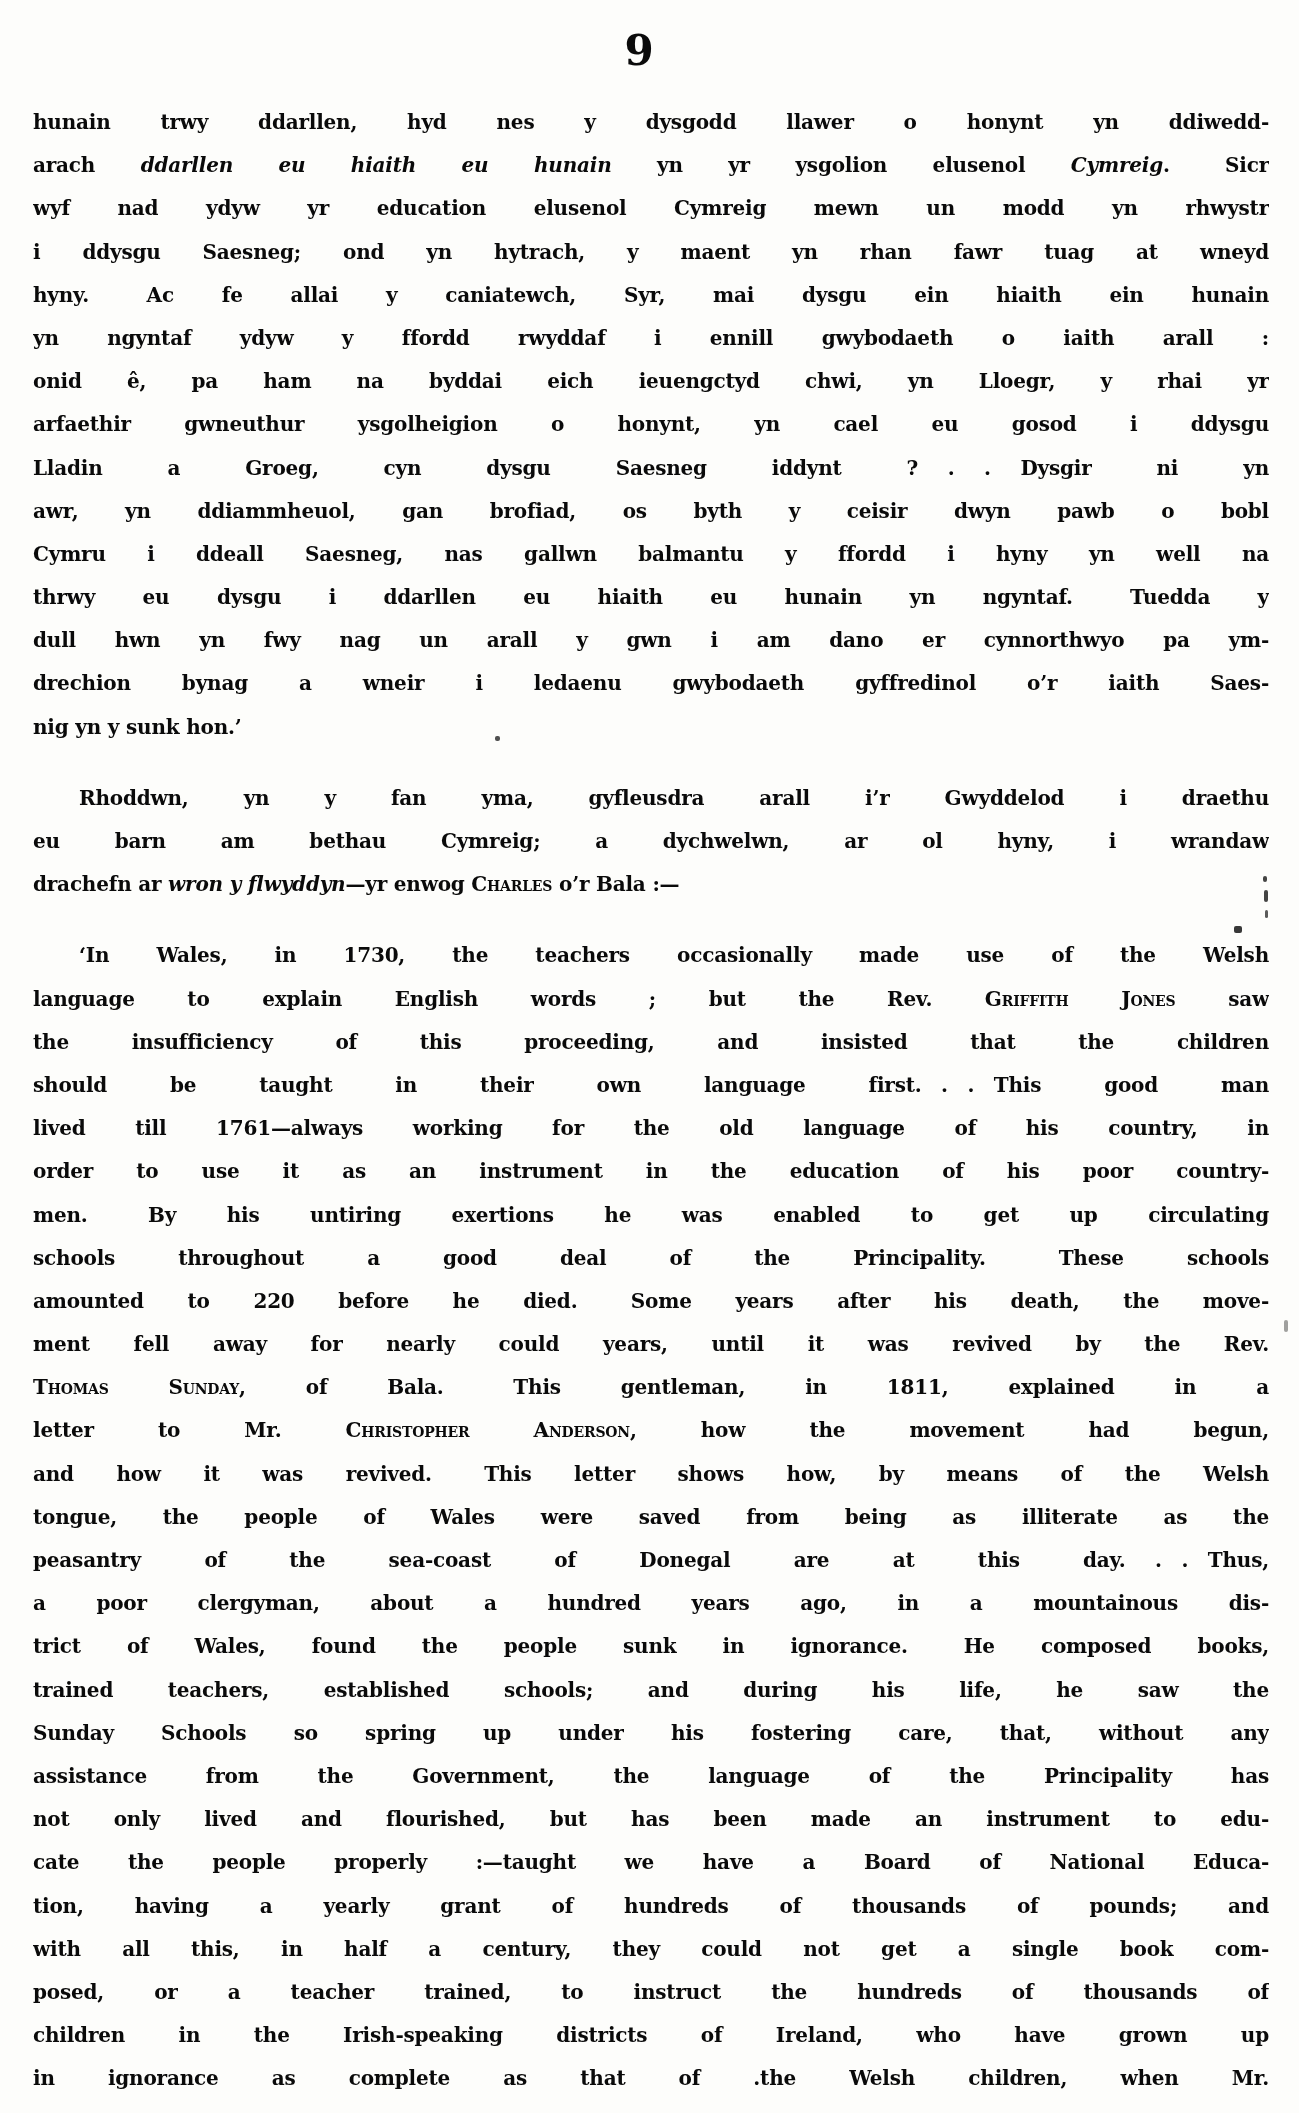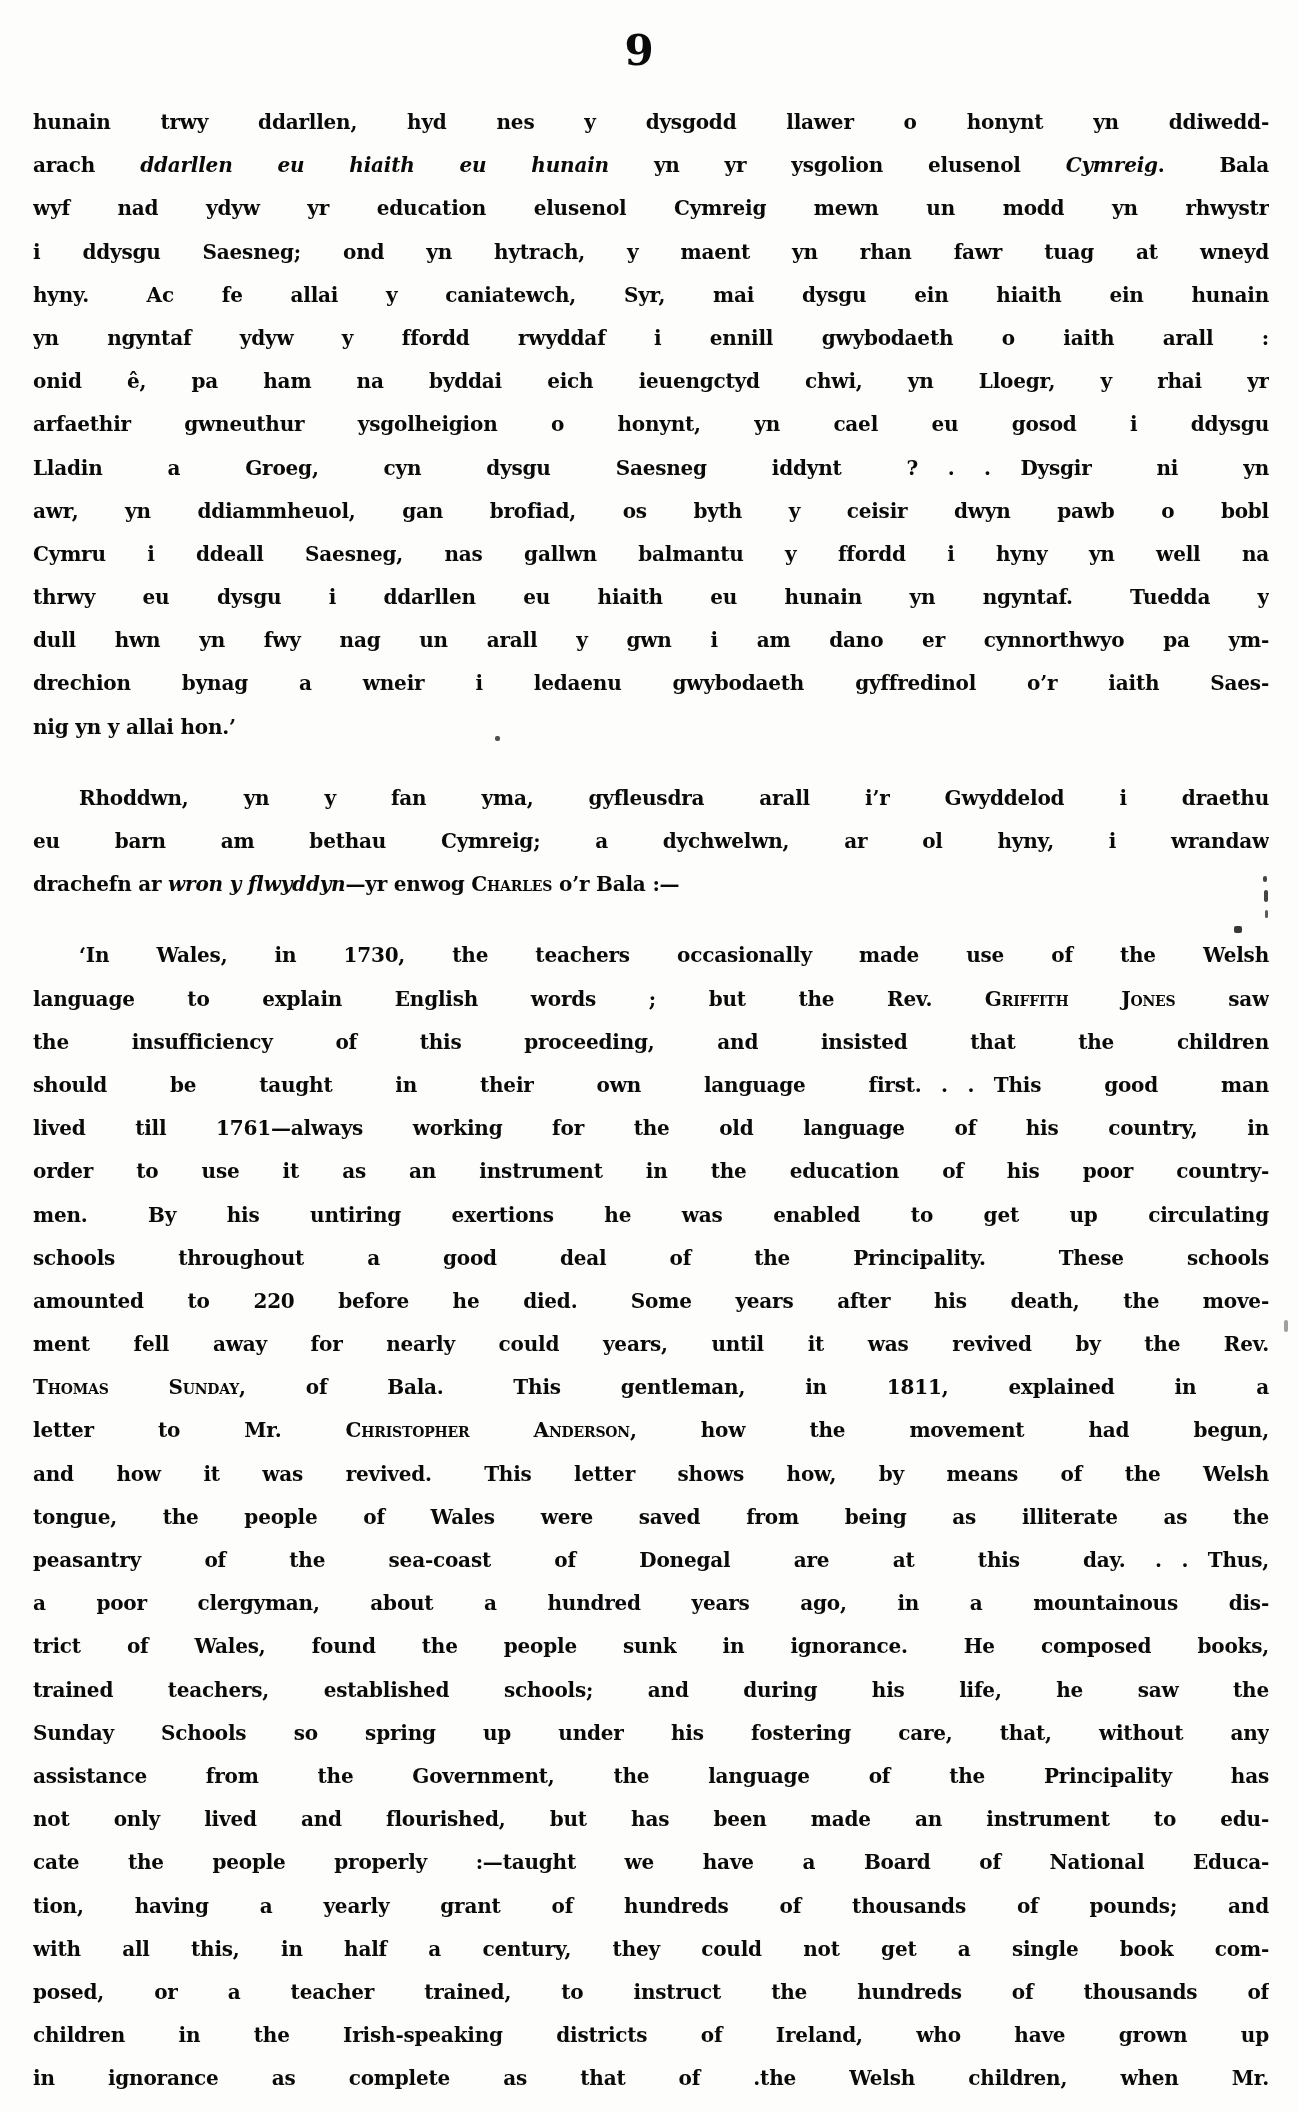--- a/index.html
+++ b/index.html
@@ -54,34 +54,34 @@
   }
 </style>
 </head>
 <body>
 
 <div class="scanned-page">
   <div class="page-number">9</div>
   <div class="text-block">
       <div class="paragraph">
         <div class="line"><span>hunain trwy ddarllen, hyd nes y dysgodd llawer o honynt yn ddiwedd-</span></div>
-        <div class="line"><span>arach </span><span class="italic">ddarllen eu hiaith eu hunain</span><span> yn yr ysgolion elusenol </span><span class="italic">Cymreig</span><span>.  Bala</span></div>
+        <div class="line"><span>arach </span><span class="italic">ddarllen eu hiaith eu hunain</span><span> yn yr ysgolion elusenol </span><span class="italic">Cymreig</span><span>.  Sicr</span></div>
         <div class="line"><span>wyf nad ydyw yr education elusenol Cymreig mewn un modd yn rhwystr</span></div>
         <div class="line"><span>i ddysgu Saesneg; ond yn hytrach, y maent yn rhan fawr tuag at wneyd</span></div>
         <div class="line"><span>hyny.  Ac fe allai y caniatewch, Syr, mai dysgu ein hiaith ein hunain</span></div>
         <div class="line"><span>yn ngyntaf ydyw y ffordd rwyddaf i ennill gwybodaeth o iaith arall :</span></div>
         <div class="line"><span>onid ê, pa ham na byddai eich ieuengctyd chwi, yn Lloegr, y rhai yr</span></div>
         <div class="line"><span>arfaethir gwneuthur ysgolheigion o honynt, yn cael eu gosod i ddysgu</span></div>
         <div class="line"><span>Lladin a Groeg, cyn dysgu Saesneg iddynt ?  .  .  Dysgir ni yn</span></div>
         <div class="line"><span>awr, yn ddiammheuol, gan brofiad, os byth y ceisir dwyn pawb o bobl</span></div>
         <div class="line"><span>Cymru i ddeall Saesneg, nas gallwn balmantu y ffordd i hyny yn well na</span></div>
         <div class="line"><span>thrwy eu dysgu i ddarllen eu hiaith eu hunain yn ngyntaf.  Tuedda y</span></div>
         <div class="line"><span>dull hwn yn fwy nag un arall y gwn i am dano er cynnorthwyo pa ym-</span></div>
         <div class="line"><span>drechion bynag a wneir i ledaenu gwybodaeth gyffredinol o’r iaith Saes-</span></div>
-        <div class="line short"><span>nig yn y allai hon.’</span></div>
+        <div class="line short"><span>nig yn y sunk hon.’</span></div>
       </div>
       <div class="paragraph gap">
         <div class="line first-indent"><span>Rhoddwn, yn y fan yma, gyfleusdra arall i’r Gwyddelod i draethu</span></div>
         <div class="line"><span>eu barn am bethau Cymreig; a dychwelwn, ar ol hyny, i wrandaw</span></div>
         <div class="line short"><span>drachefn ar </span><span class="italic">wron y flwyddyn</span><span>—yr enwog </span><span class="smallcaps">Charles</span><span> o’r Bala :—</span></div>
       </div>
       <div class="paragraph gap">
         <div class="line first-indent"><span>‘In Wales, in 1730, the teachers occasionally made use of the Welsh</span></div>
         <div class="line"><span>language to explain English words ; but the Rev. </span><span class="smallcaps">Griffith Jones</span><span> saw</span></div>
         <div class="line"><span>the insufficiency of this proceeding, and insisted that the children</span></div>

